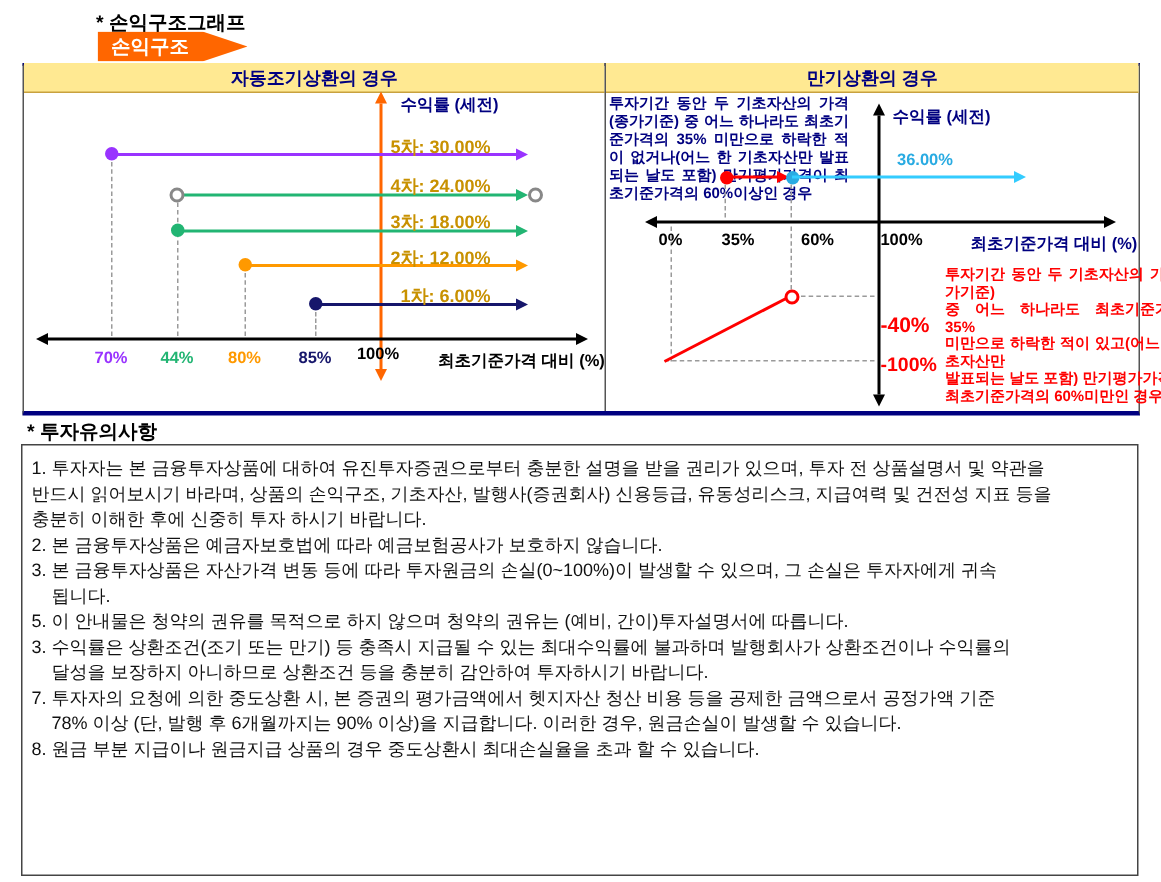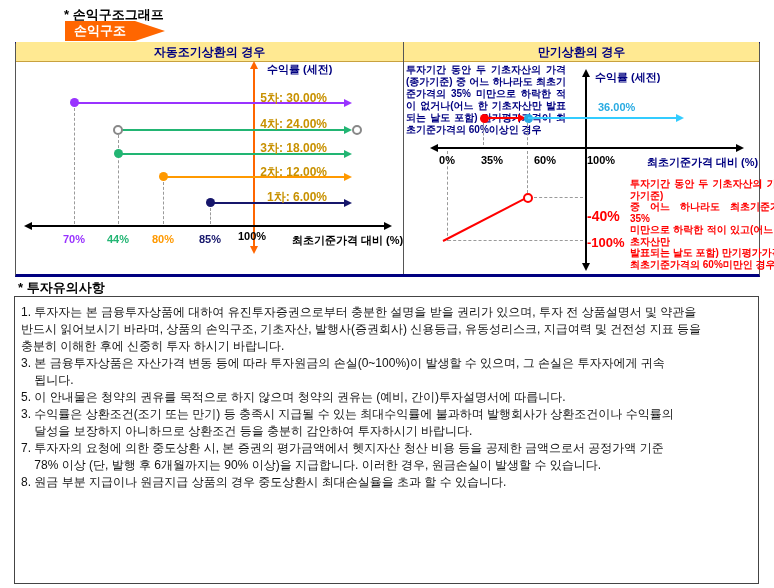--- a/index.html
+++ b/index.html
@@ -145,20 +145,21 @@
 발표되는 날도 포함) 만기평가가격이
 최초기준가격의 60%미만인 경우</div>
 
   <div class="lbl" style="left:18px;top:279px;font-size:13px;color:#000;font-weight:bold;">* 투자유의사항</div>
 
   <div id="notice-box">
     <div style="padding:7px 6px 0 6px;">
       <div class="nitem pre">1. 투자자는 본 금융투자상품에 대하여 유진투자증권으로부터 충분한 설명을 받을 권리가 있으며, 투자 전 상품설명서 및 약관을
 반드시 읽어보시기 바라며, 상품의 손익구조, 기초자산, 발행사(증권회사) 신용등급, 유동성리스크, 지급여력 및 건전성 지표 등을
 충분히 이해한 후에 신중히 투자 하시기 바랍니다.</div>
+      <div class="nitem pre">2. 본 금융투자상품은 예금자보호법에 따라 예금보험공사가 보호하지 않습니다.</div>
       <div class="nitem pre">3. 본 금융투자상품은 자산가격 변동 등에 따라 투자원금의 손실(0~100%)이 발생할 수 있으며, 그 손실은 투자자에게 귀속
     됩니다.</div>
       <div class="nitem pre">5. 이 안내물은 청약의 권유를 목적으로 하지 않으며 청약의 권유는 (예비, 간이)투자설명서에 따릅니다.</div>
       <div class="nitem pre">3. 수익률은 상환조건(조기 또는 만기) 등 충족시 지급될 수 있는 최대수익률에 불과하며 발행회사가 상환조건이나 수익률의
     달성을 보장하지 아니하므로 상환조건 등을 충분히 감안하여 투자하시기 바랍니다.</div>
       <div class="nitem pre">7. 투자자의 요청에 의한 중도상환 시, 본 증권의 평가금액에서 헷지자산 청산 비용 등을 공제한 금액으로서 공정가액 기준
     78% 이상 (단, 발행 후 6개월까지는 90% 이상)을 지급합니다. 이러한 경우, 원금손실이 발생할 수 있습니다.</div>
       <div class="nitem pre">8. 원금 부분 지급이나 원금지급 상품의 경우 중도상환시 최대손실율을 초과 할 수 있습니다.</div>
     </div>
   </div>

